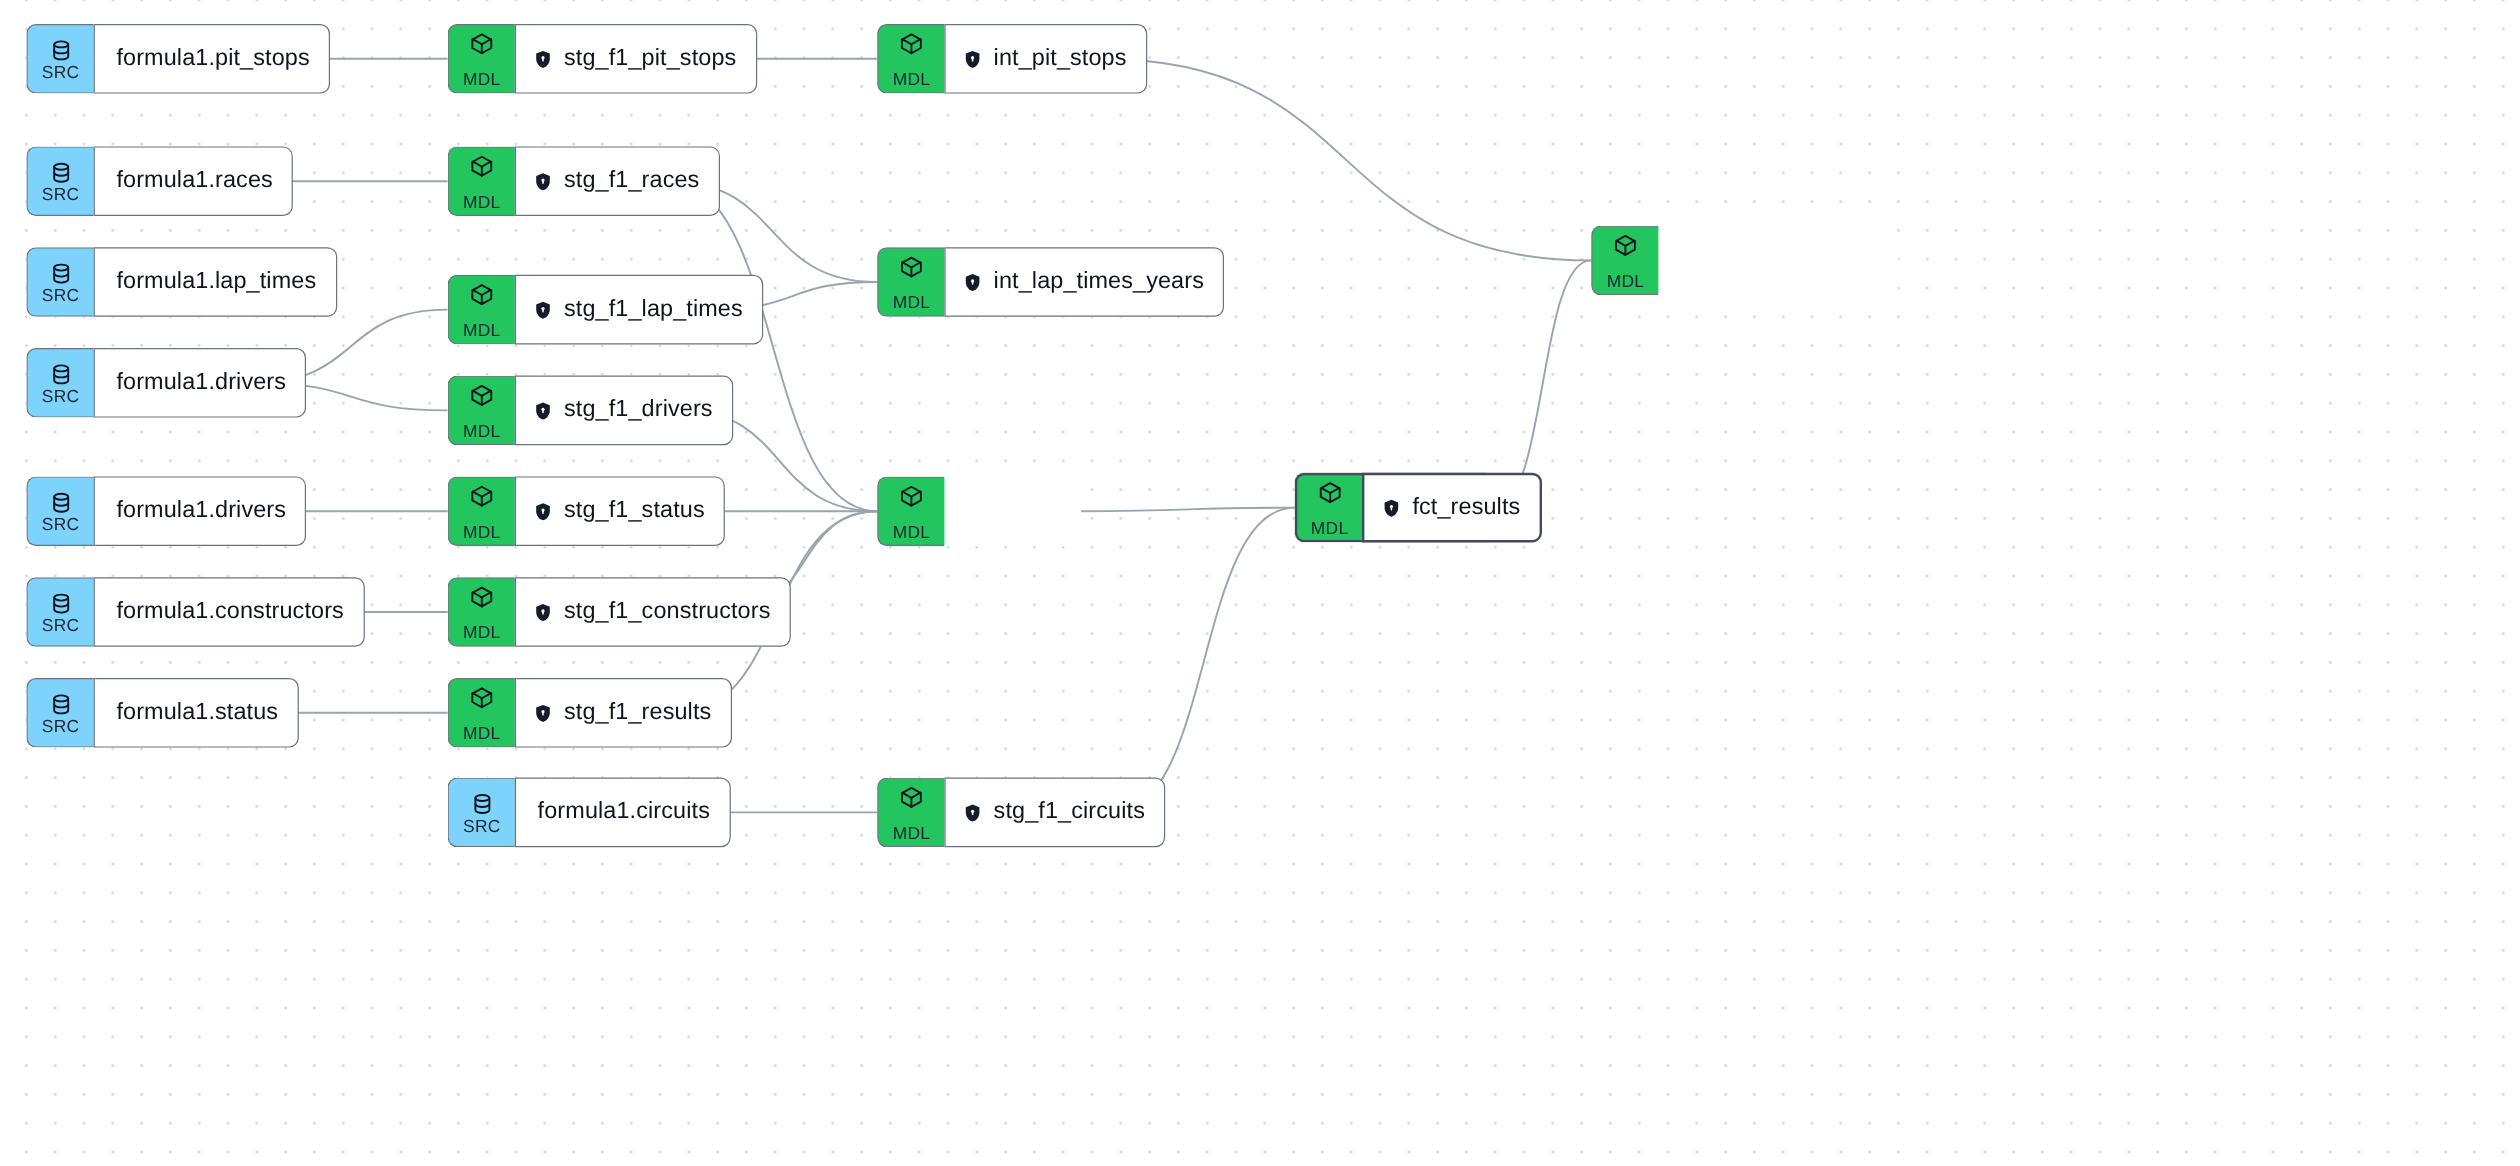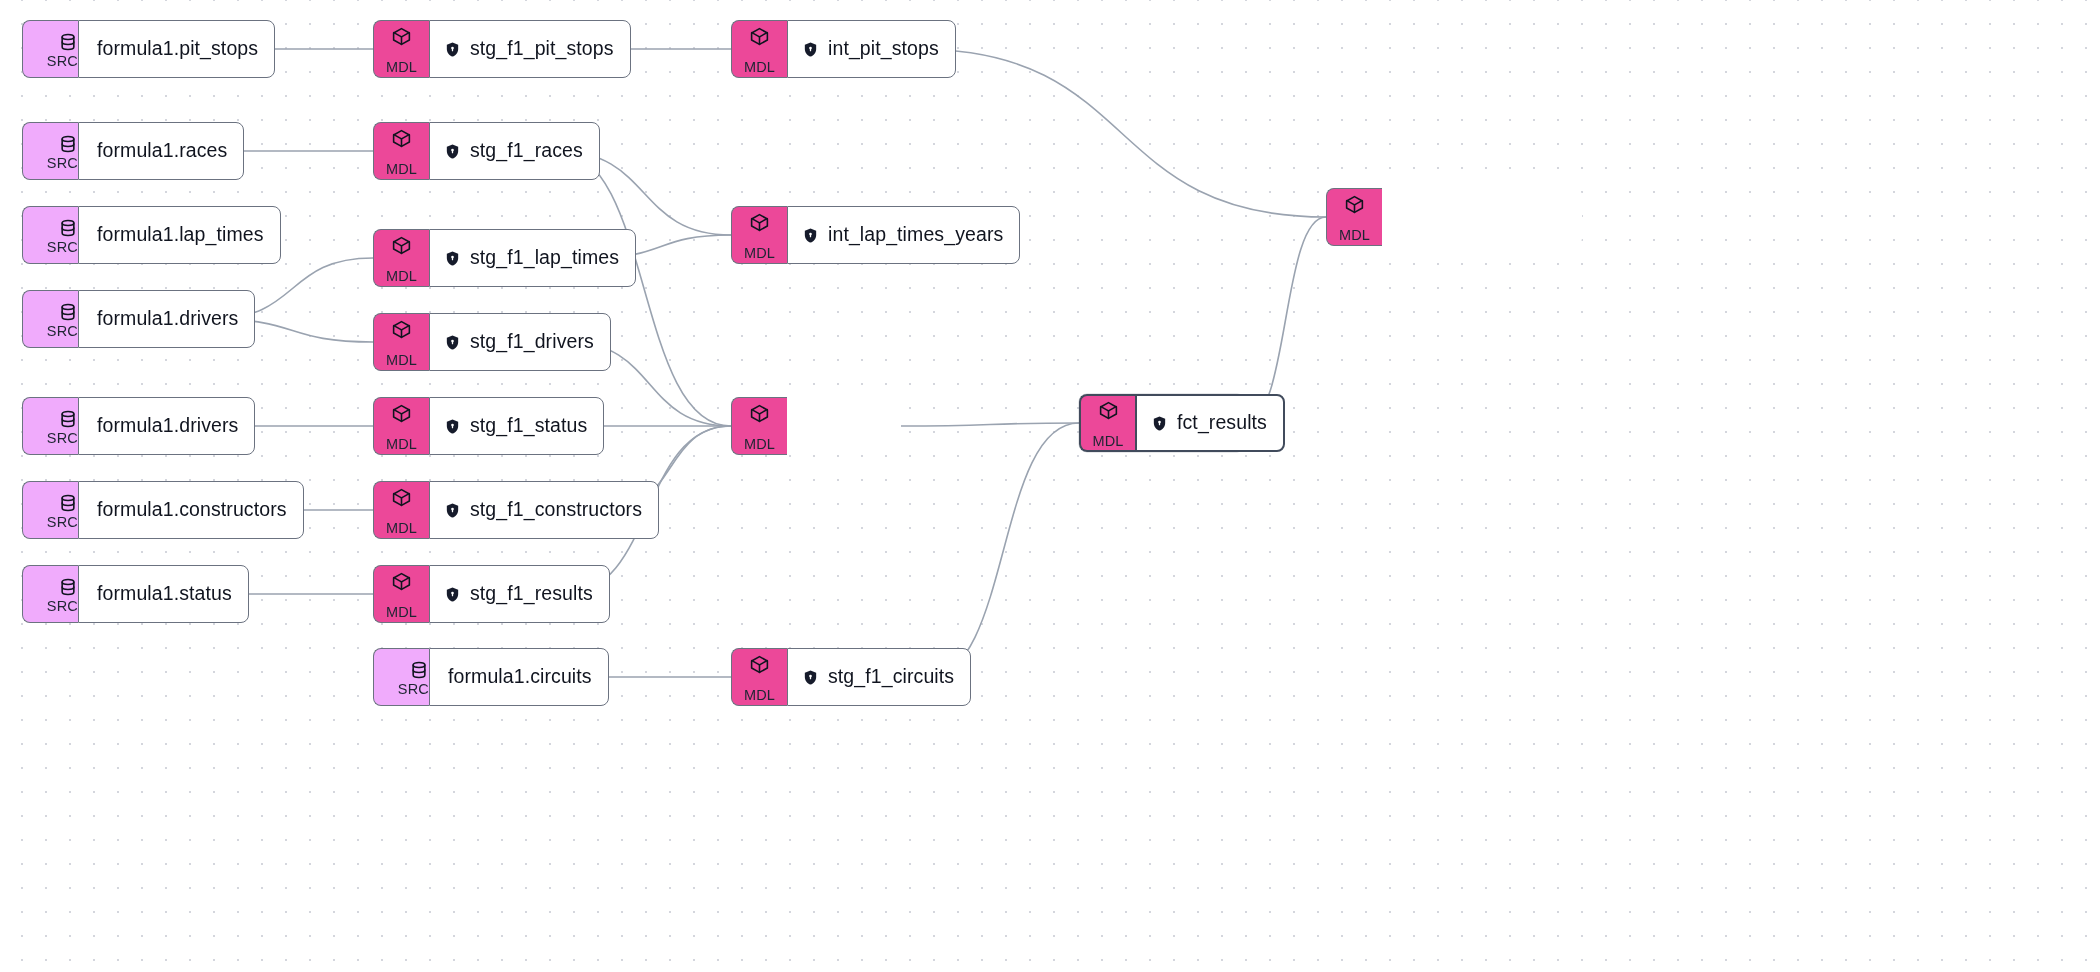--- a/index.html
+++ b/index.html
@@ -85,25 +85,25 @@
     white-space: nowrap;
   }
   .node .body .label {
     font-size: 19.5px;
     color: #10141f;
     line-height: 1;
     letter-spacing: .1px;
   }
 
   
-  .node.src .badge { background: #f0abfc; align-items: flex-end; }
+  .node.src .badge { background: #7dd3fc; }
   .node.src .body  { padding-left: 18px; text-align: center; }
 
   
-  .node.mdl .badge { background: #ec4899; gap: 12px; }
+  .node.mdl .badge { background: #22c55e; gap: 12px; }
 
   
   .node.selected .badge,
   .node.selected .body {
     border-color: #414b5c;
     border-width: 2px;
   }
   .node.selected .badge { border-right: none; }
   .node.selected { box-shadow: 0 0 0 0.5px rgba(65,75,92,.25); }
 

